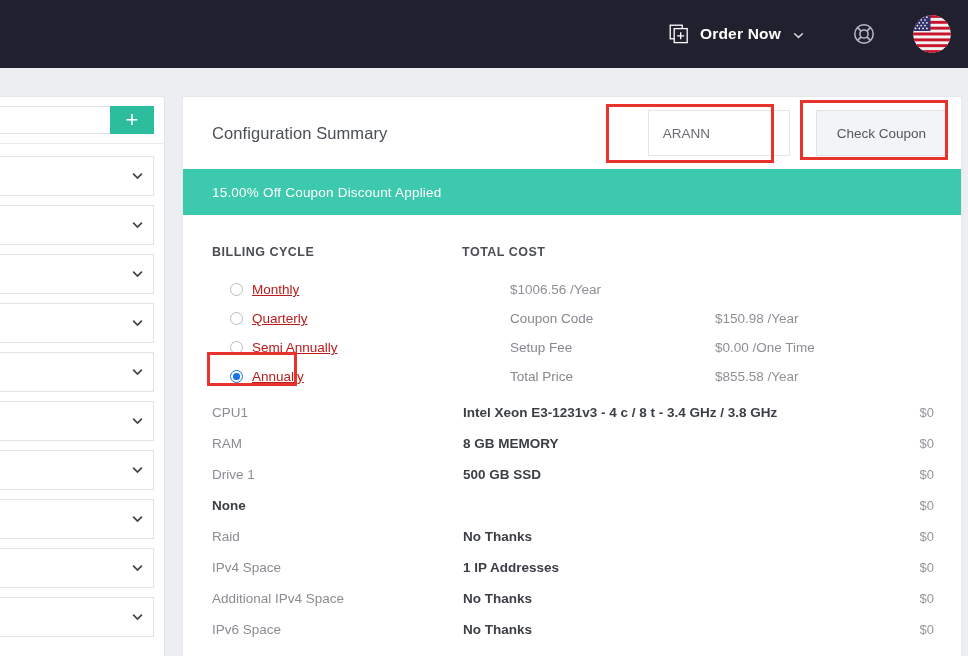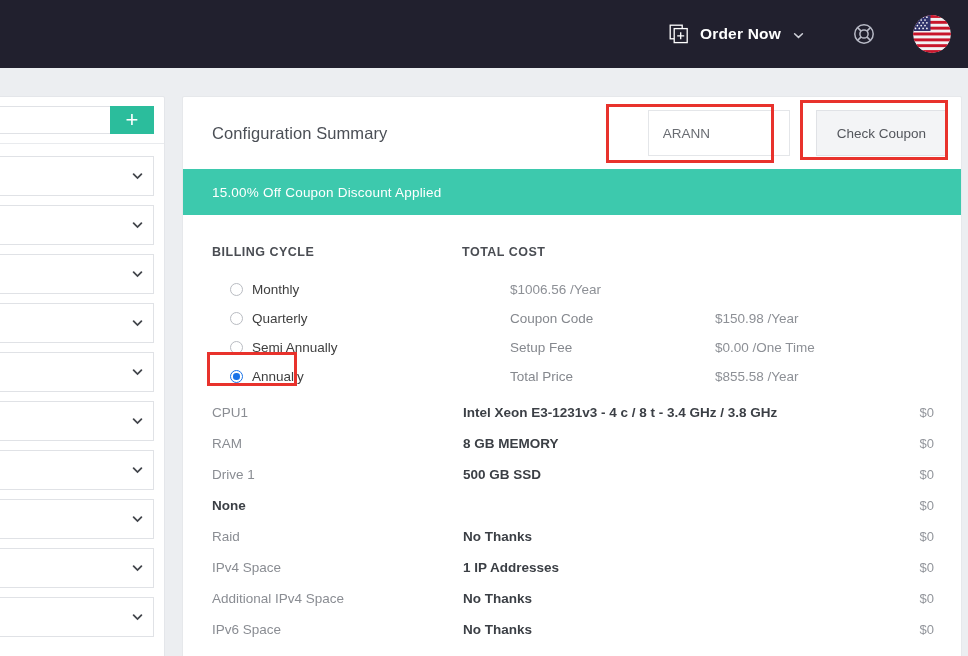--- a/index.html
+++ b/index.html
@@ -156,21 +156,21 @@
     flex: 0 0 auto; position: relative;
   }
   .radio-row.checked .radio-dot {
     border-color: #1a73e8;
   }
   .radio-row.checked .radio-dot::after {
     content: ''; position: absolute;
     top: 2.3px; left: 2.3px; width: 6.4px; height: 6.4px;
     border-radius: 50%; background: #1a73e8;
   }
-  .radio-label { font-size: 13.5px; color: #404040; }
+  .radio-label { font-size: 13.5px; color: #b91c1c; text-decoration: underline; }
 
   .cost-row {
     display: flex; align-items: center;
     height: 29px;
     padding-left: 48px;
   }
   .cost-label { width: 205px; font-size: 13.5px; color: #85888e; }
   .cost-value { font-size: 13.5px; color: #8d9096; }
 
   

